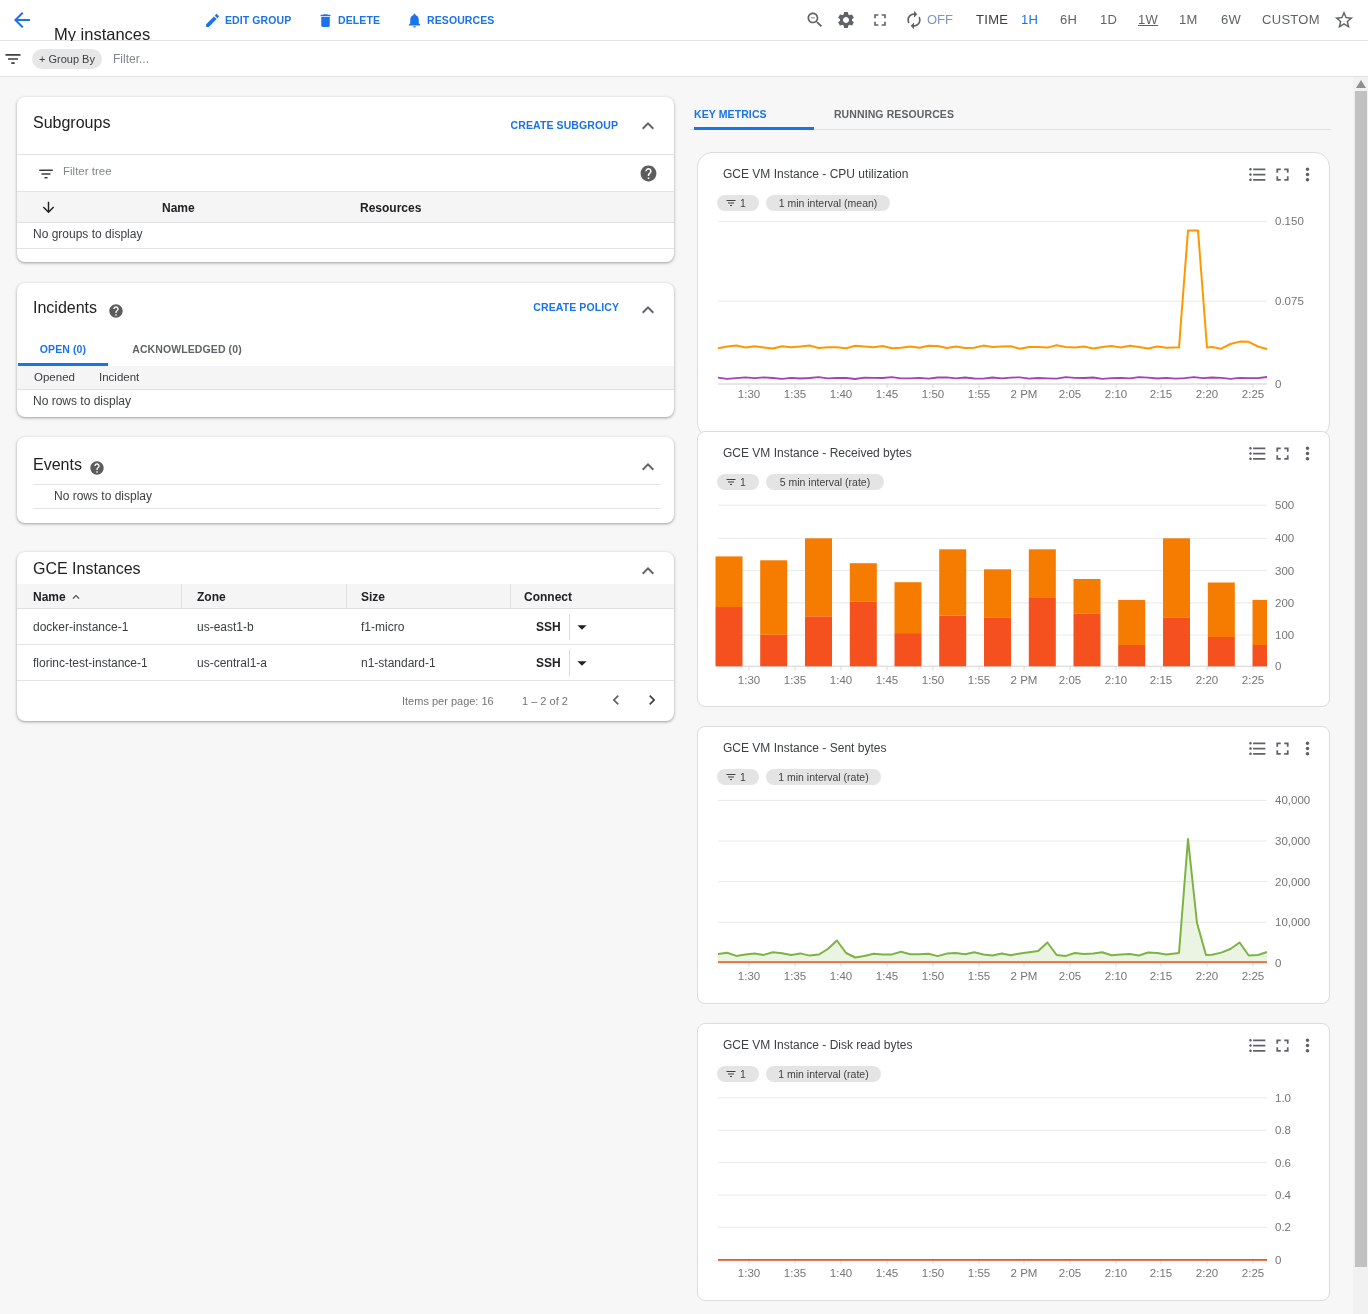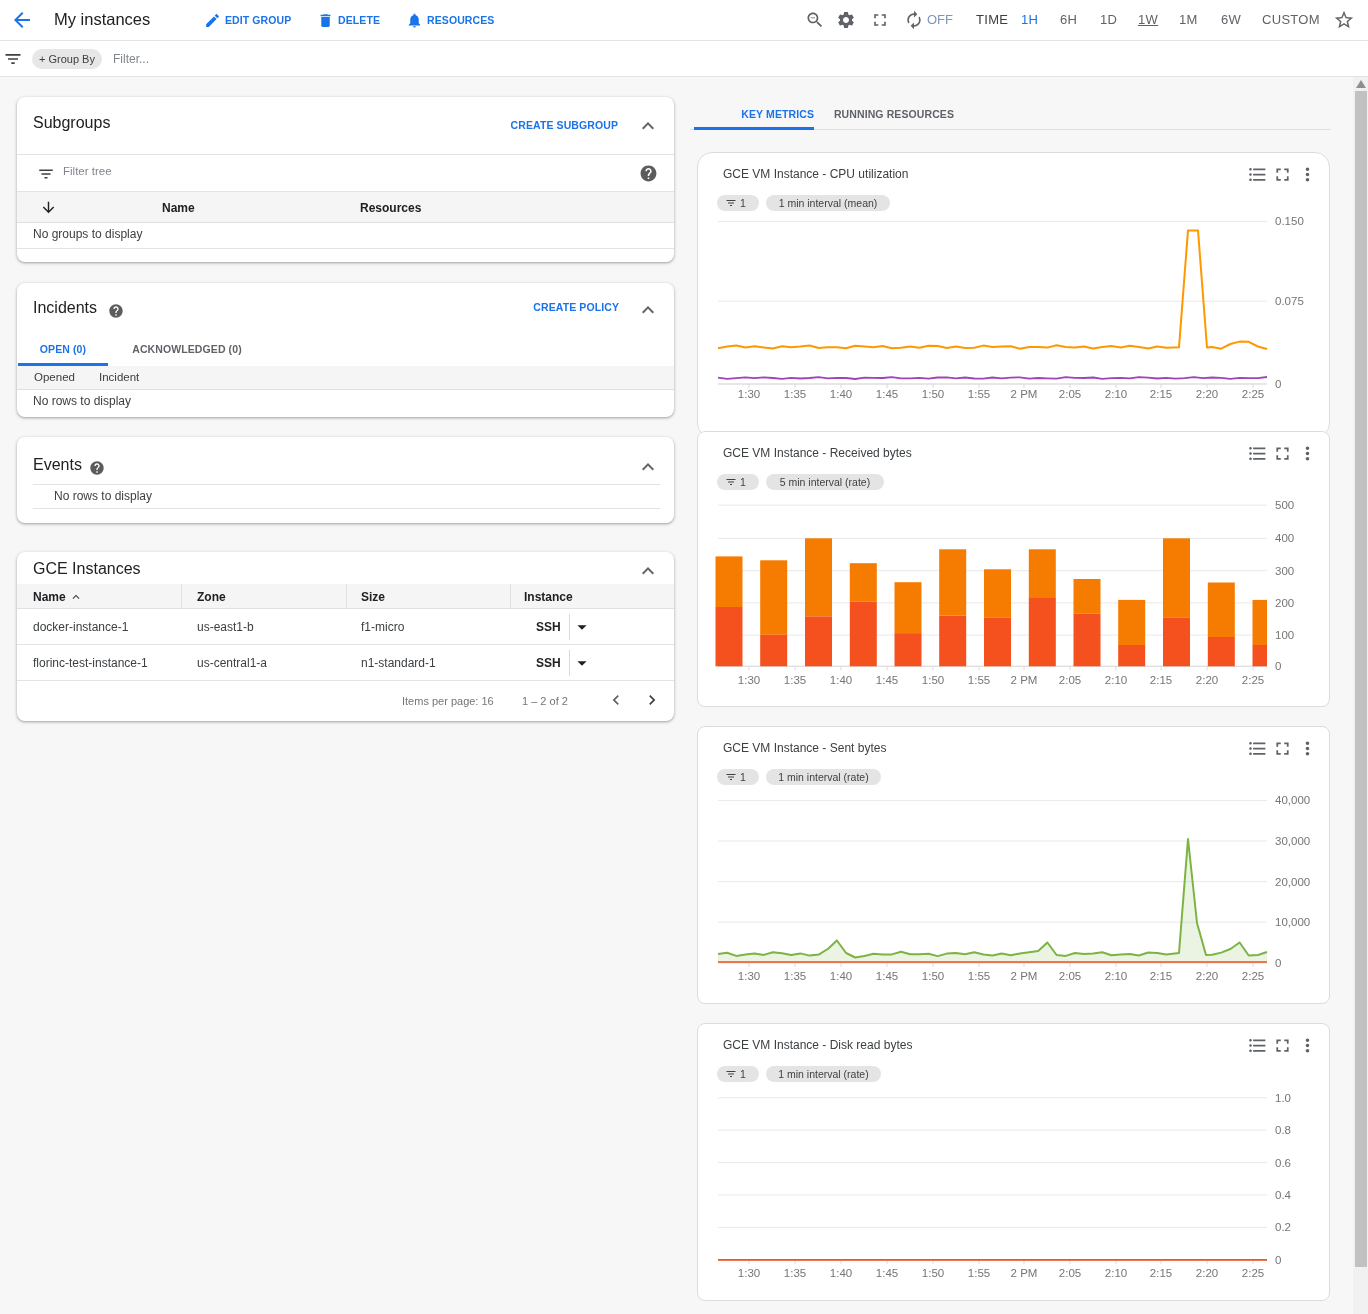--- a/index.html
+++ b/index.html
@@ -2,21 +2,21 @@
 <html><head>
 <meta charset="utf-8">
 <style>
 * { margin:0; padding:0; box-sizing:border-box; }
 html,body { width:1368px; height:1314px; overflow:hidden; }
 body { font-family:"Liberation Sans", sans-serif; background:#fff; position:relative; color:#3c4043; }
 .abs { position:absolute; }
 svg { display:block; }
 
 #topbar { position:absolute; left:0; top:0; width:1368px; height:41px; background:#fff; border-bottom:1px solid #e3e3e3; }
-#topbar .title { position:absolute; left:54px; top:10px; font-size:16.5px; color:#212121; }
+#topbar .title { position:absolute; left:54px; top:25px; font-size:16.5px; color:#212121; }
 .tbtn { position:absolute; top:0; height:40px; display:flex; align-items:center; gap:4px; color:#1a73e8; font-size:10.5px; font-weight:bold; letter-spacing:0.1px; }
 
 #filterbar { position:absolute; left:0; top:41px; width:1368px; height:36px; background:#fff; border-bottom:1px solid #e3e3e3; }
 .groupby { position:absolute; left:32px; top:8px; height:20px; padding:0 7px; background:#e7e7e7; border-radius:10px; font-size:11px; color:#3c4043; line-height:20px; }
 
 #content { position:absolute; left:0; top:77px; width:1368px; height:1237px; background:#f7f7f7; }
 
 #sbar { position:absolute; left:1353px; top:77px; width:15px; height:1237px; background:#f1f1f1; }
 #sbar .thumb { position:absolute; left:1.5px; top:14px; width:12px; height:1176px; background:#c1c1c1; }
 
@@ -168,21 +168,21 @@
   <svg class="chev" style="top:7px" viewBox="0 0 24 24" fill="#5f6368">
       <path d="M12 8l-6 6 1.41 1.41L12 10.83l4.59 4.58L18 14l-6-6z"></path>
     </svg>
   <div class="hdrrow abs" style="left:0;top:32px;width:100%;height:25px;">
     <div class="bold13 abs" style="left:16px;top:6px;">Name</div>
     <svg class="abs" style="left:52px;top:6px" width="14" height="14" viewBox="0 0 24 24" fill="#3c4043">
         <path d="M12 8l-6 6 1.41 1.41L12 10.83l4.59 4.58L18 14l-6-6z"></path>
       </svg>
     <div class="bold13 abs" style="left:180px;top:6px;">Zone</div>
     <div class="bold13 abs" style="left:344px;top:6px;">Size</div>
-    <div class="bold13 abs" style="left:507px;top:6px;">Instance</div>
+    <div class="bold13 abs" style="left:507px;top:6px;">Connect</div>
     <div class="abs" style="left:164px;top:0;width:1px;height:25px;background:#e0e0e0;"></div>
     <div class="abs" style="left:329px;top:0;width:1px;height:25px;background:#e0e0e0;"></div>
     <div class="abs" style="left:493px;top:0;width:1px;height:25px;background:#e0e0e0;"></div>
   </div>
   <div class="abs" style="left:0;top:57px;width:100%;height:36px;border-bottom:1px solid #e3e3e3;text-decoration:underline;">
     <div class="cell13 abs" style="left:16px;top:11px;">docker-instance-1</div>
     <div class="cell13 abs" style="left:180px;top:11px;">us-east1-b</div>
     <div class="cell13 abs" style="left:344px;top:11px;">f1-micro</div>
     <div class="abs" style="left:519px;top:11px;font-size:12px;font-weight:bold;color:#202124;">SSH</div>
     <div class="abs" style="left:552px;top:5px;width:1px;height:26px;background:#dadada;"></div>
@@ -206,21 +206,21 @@
     <svg class="abs" style="left:589px;top:9px" width="20" height="20" viewBox="0 0 24 24" fill="#616161">
         <path d="M15.41 7.41L14 6l-6 6 6 6 1.41-1.41L10.83 12z"></path>
       </svg>
     <svg class="abs" style="left:625px;top:9px" width="20" height="20" viewBox="0 0 24 24" fill="#3c4043">
         <path d="M10 6L8.59 7.41 13.17 12l-4.58 4.59L10 18l6-6z"></path>
       </svg>
   </div>
 </div>
 
 <div class="abs" style="left:690px;top:82px;width:641px;height:48px;border-bottom:1px solid #e0e0e0;">
-  <div class="abs" style="left:4px;top:0;width:120px;height:48px;border-bottom:3px solid #1a73e8;text-align:right;line-height:65px;font-size:10.5px;font-weight:bold;letter-spacing:0.1px;color:#1a73e8;">KEY METRICS</div>
+  <div class="abs" style="left:4px;top:0;width:120px;height:48px;border-bottom:3px solid #1a73e8;text-align:left;line-height:65px;font-size:10.5px;font-weight:bold;letter-spacing:0.1px;color:#1a73e8;">KEY METRICS</div>
   <div class="abs" style="left:122px;top:0;width:164px;height:48px;text-align:center;line-height:65px;font-size:10.5px;font-weight:bold;letter-spacing:0.1px;color:#5f6368;">RUNNING RESOURCES</div>
 </div>
 
 <div class="chart-card" style="top:152px;height:286px;border-radius:15px;">
   <div class="chart-title">GCE VM Instance - CPU utilization</div>
   <div class="cicons">
     <svg width="21" height="21" viewBox="0 0 24 24" fill="#5f6368">
         <path d="M4 10.5c-.83 0-1.5.67-1.5 1.5s.67 1.5 1.5 1.5 1.5-.67 1.5-1.5-.67-1.5-1.5-1.5zm0-6c-.83 0-1.5.67-1.5 1.5S3.17 7.5 4 7.5 5.5 6.83 5.5 6 4.83 4.5 4 4.5zm0 12c-.83 0-1.5.67-1.5 1.5s.67 1.5 1.5 1.5 1.5-.67 1.5-1.5-.67-1.5-1.5-1.5zM7 19h14v-2H7v2zm0-6h14v-2H7v2zm0-8v2h14V5H7z"></path>
       </svg>
     <svg width="21" height="21" viewBox="0 0 24 24" fill="#5f6368">

